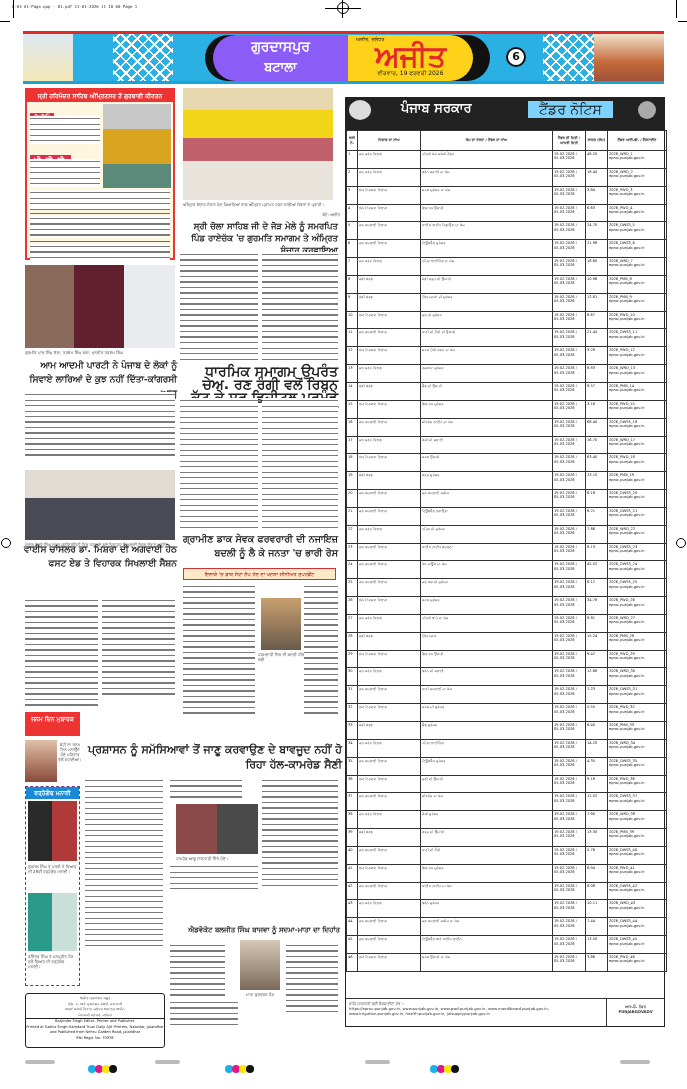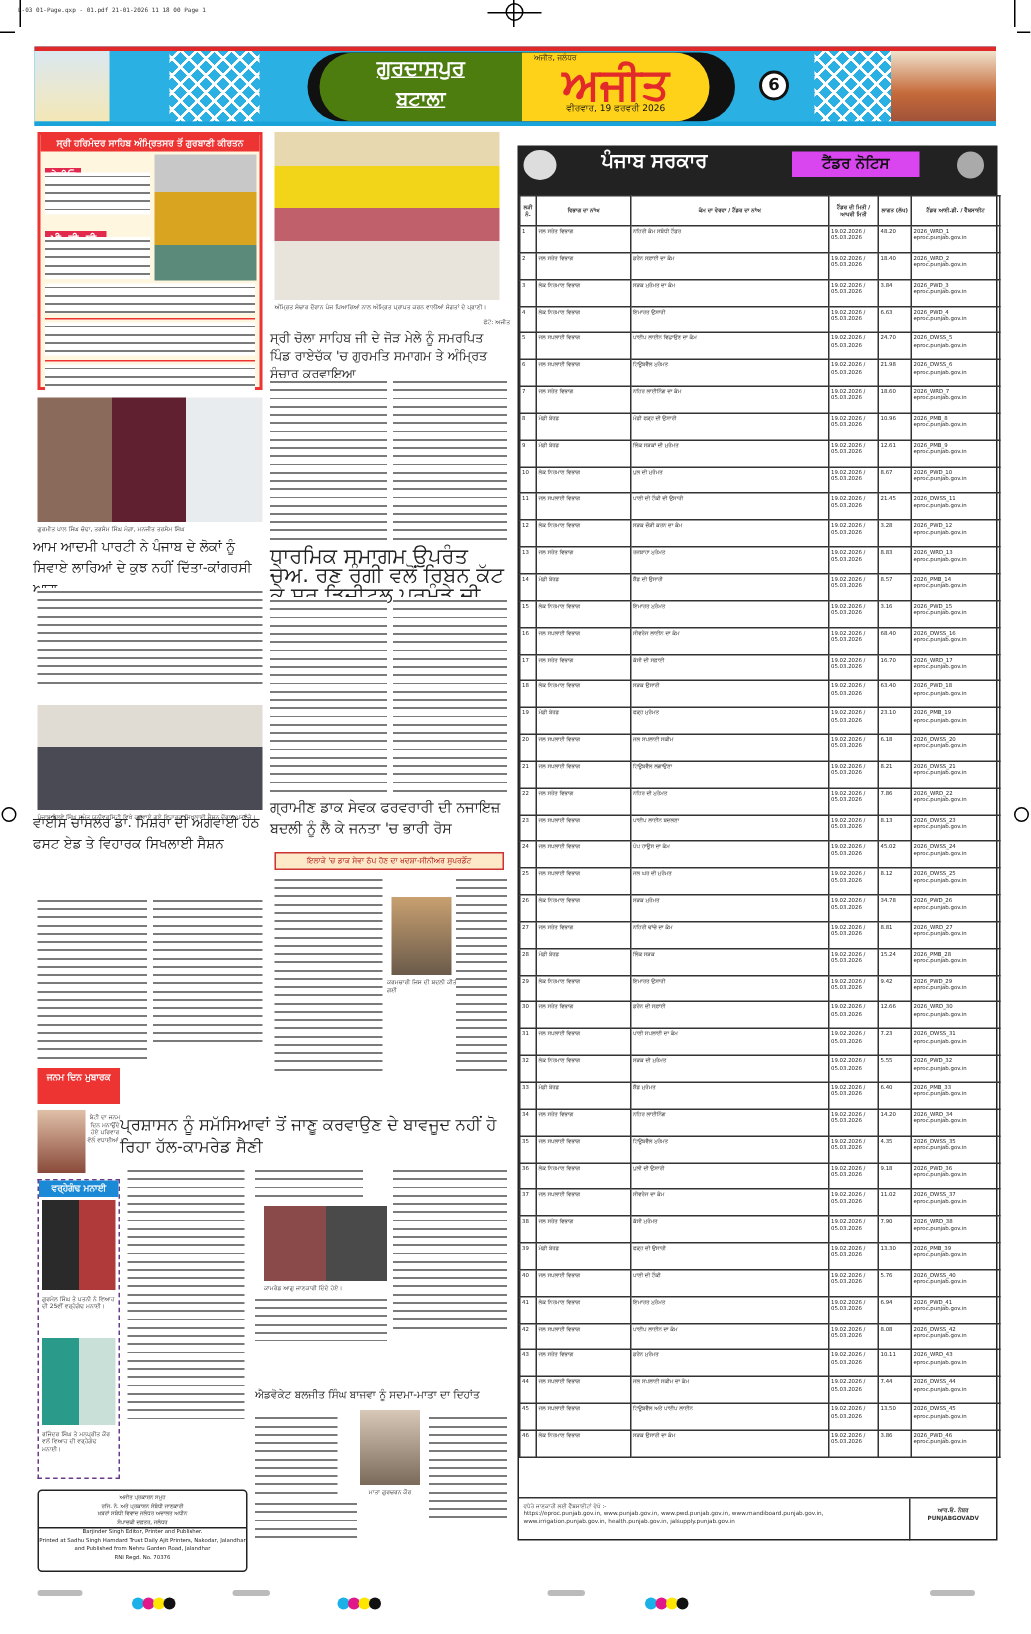--- a/index.html
+++ b/index.html
@@ -7,41 +7,41 @@
   body { position: relative; font-family: "DejaVu Sans", sans-serif; color: #111; }
   .abs { position: absolute; }
   .slug { left: 12px; top: 4px; font-size: 4px; color: #333; font-family: "DejaVu Sans Mono", monospace; }
   .crop { background: #000; }
   
   .mast { left: 23px; top: 31px; width: 641px; height: 53px; border-top: 3px solid #e02a2a; border-bottom: 3px solid #1aa3d9; background: #2bb0e4; overflow: hidden; }
   .mast .pattern { position: absolute; top: 0; bottom: 0; width: 60px; }
   .mast .temple-l { position: absolute; left: 0; top: 0; width: 50px; height: 47px; background: linear-gradient(#dbe8f0, #f4e7b6); }
   .mast .temple-r { position: absolute; right: 0; top: 0; width: 70px; height: 47px; background: linear-gradient(#f0e2cc, #c56a3a 60%, #a0523a); }
   .pill { position: absolute; left: 182px; top: 1px; width: 285px; height: 46px; border-radius: 23px; background: #111; overflow: hidden; }
-  .pill-red { position: absolute; left: 8px; top: 0; width: 135px; height: 46px; background: #4d7c0f; border-radius: 23px 0 0 23px; color: #fff; text-align: center; text-decoration: underline; }
+  .pill-red { position: absolute; left: 8px; top: 0; width: 135px; height: 46px; background: #8b5cf6; border-radius: 23px 0 0 23px; color: #fff; text-align: center; }
   .pill-yellow { position: absolute; left: 143px; top: 0; width: 125px; height: 46px; background: #ffd21a; border-radius: 0 23px 23px 0; text-align: center; }
   .pill-red .l1 { font-size: 14px; font-weight: bold; line-height: 22px; }
   .pill-red .l2 { font-size: 13px; font-weight: bold; line-height: 20px; }
   .pill-yellow .sub { font-size: 5px; text-align: left; padding-left: 8px; line-height: 9px; }
   .pill-yellow .brand { font-size: 29px; font-weight: bold; color: #e32a2a; line-height: 24px; }
   .pill-yellow .date { font-size: 6px; line-height: 10px; }
   .pgno { position: absolute; left: 483px; top: 13px; width: 20px; height: 20px; border-radius: 10px; background: #fff; border: 2px solid #111; font-size: 11px; font-weight: bold; text-align: center; line-height: 16px; }
   
   .box-red { border: 2px solid #e33; background: #fff6e0; }
-  .hd { font-weight: normal; text-align: left; color: #222; }
+  .hd { font-weight: bold; text-align: right; color: #222; }
   .cap { font-size: 4px; line-height: 5px; color: #333; }
   .photo { background: #999; overflow: hidden; }
   .redtag { background: #e12a4d; color: #fff; font-size: 7px; font-weight: bold; padding: 1px 4px; display: inline-block; }
   .lines { background-image: repeating-linear-gradient(#fff 0 2px, #7a7a7a 2px 3.2px, #fff 3.2px 5.5px); }
   
   .tender { left: 345px; top: 97px; width: 320px; height: 930px; border: 1px solid #222; background: #fff; }
   .t-head { height: 32px; background: #222; position: relative; }
   .t-emblem { position: absolute; left: 3px; top: 2px; width: 22px; height: 20px; border-radius: 50%; background: #ddd; }
   .t-title { position: absolute; left: 55px; top: 2px; color: #fff; font-size: 13px; font-weight: bold; }
-  .t-notice { position: absolute; left: 182px; top: 3px; width: 85px; height: 17px; background: #d946ef; color: #111; font-size: 10px; font-weight: bold; text-align: center; line-height: 17px; }
+  .t-notice { position: absolute; left: 182px; top: 3px; width: 85px; height: 17px; background: #7dd3fc; color: #111; font-size: 14px; font-weight: normal; text-align: center; line-height: 17px; }
   .t-logo { position: absolute; right: 8px; top: 3px; width: 18px; height: 18px; border-radius: 50%; background: #aaa; }
   table.tt { width: 100%; border-collapse: collapse; table-layout: fixed; }
   table.tt th, table.tt td { border: 0.6px solid #333; font-size: 3.6px; line-height: 4.4px; padding: 1px; vertical-align: top; color: #222; overflow: hidden; }
   table.tt th { font-weight: bold; height: 20px; text-align: center; vertical-align: middle; }
   table.tt td { height: 17.85px; }
   .t-foot { position: absolute; left: 0; right: 0; bottom: 0; height: 28px; border-top: 0.8px solid #333; font-size: 3.8px; line-height: 5px; padding: 2px 3px; color: #333; }
   .t-foot .ref { position: absolute; right: 0; top: 0; width: 58px; height: 28px; border-left: 0.8px solid #333; text-align: center; padding-top: 5px; font-weight: bold; }
   .reg { width: 8px; height: 8px; border-radius: 4px; display: inline-block; margin-right: -1px; }
   .grey { height: 4px; border-radius: 2px; background: #bbb; }
 </style>

